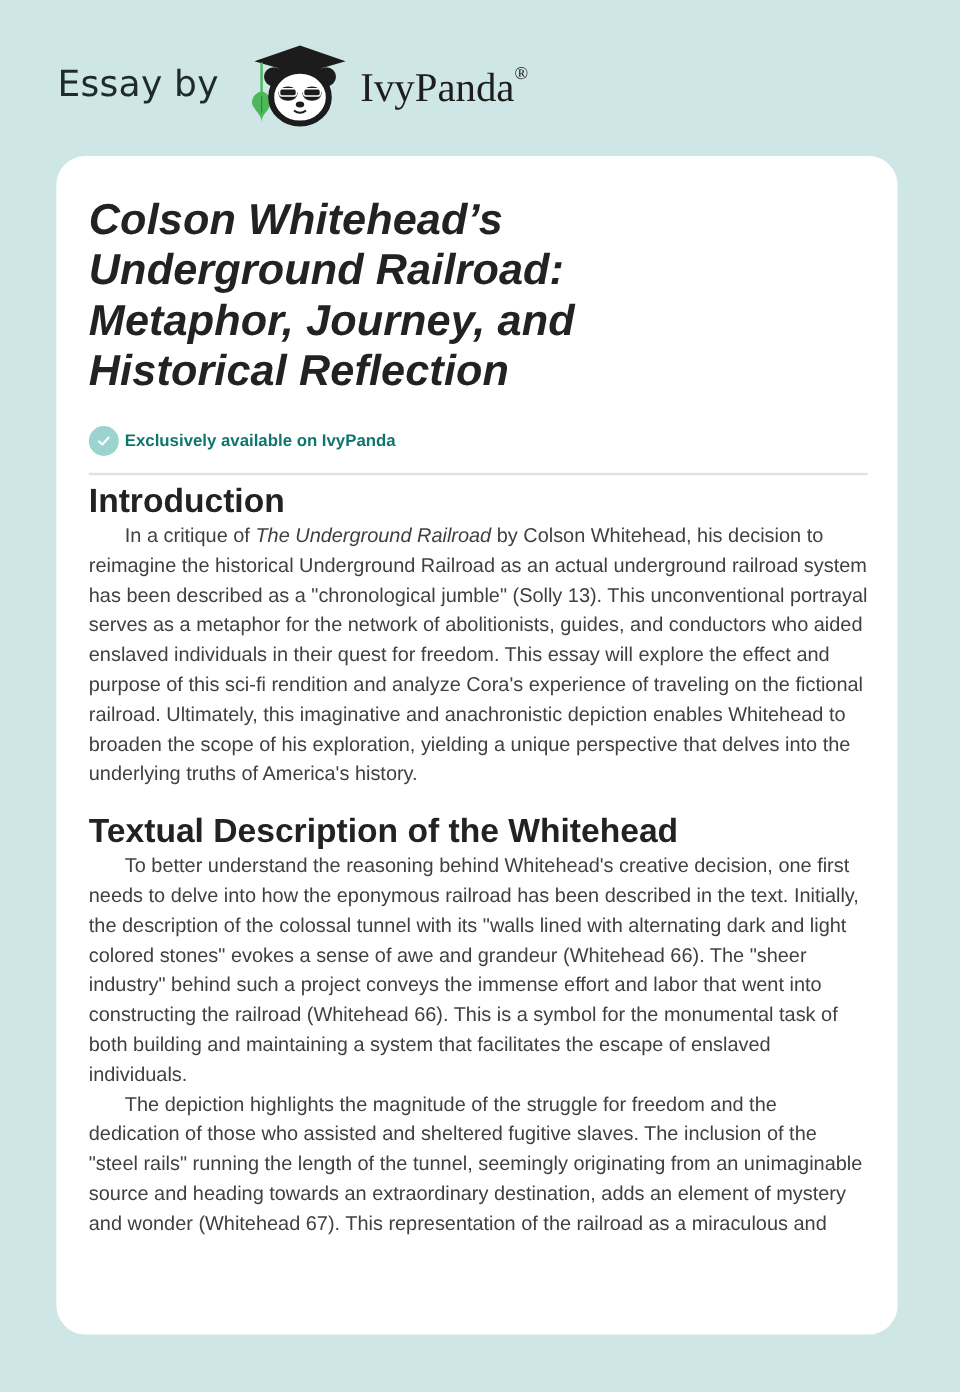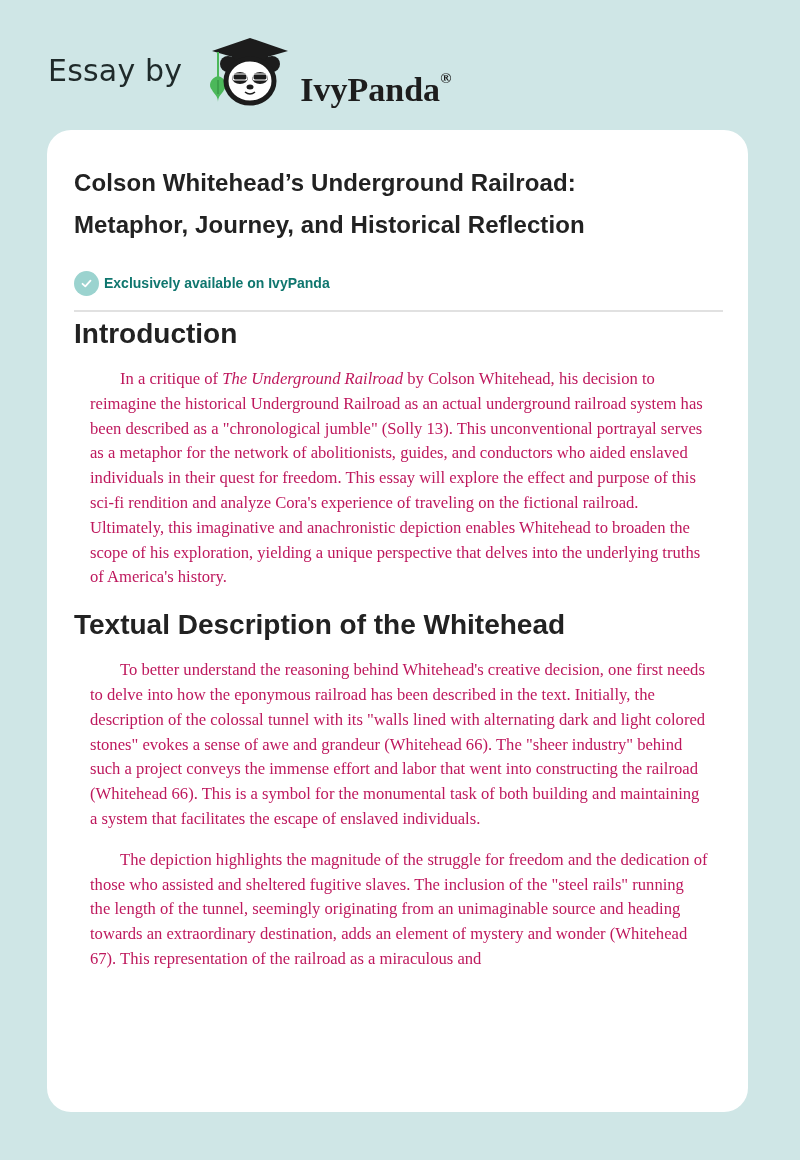--- a/index.html
+++ b/index.html
@@ -31,25 +31,25 @@
     margin-right: 24px;
     margin-top: -4px;
   }
   .panda-logo {
     width: 88px;
     height: 72px;
     margin-right: 6px;
   }
   .brand {
     font-family: "Liberation Serif", serif;
-    font-weight: bold;
+    font-weight: normal;
     font-size: 34px;
     color: #1d1d1d;
     position: relative;
-    top: 18px;
+    top: 2px;
   }
   .brand sup {
     font-size: 15px;
     position: relative;
     top: -6px;
   }
   .card {
     position: absolute;
     left: 47px;
     top: 130px;
@@ -60,26 +60,27 @@
     overflow: hidden;
   }
   .card-inner {
     position: absolute;
     left: 27px;
     top: 32px;
     width: 650px;
   }
   h1.title {
     margin: 0;
-    font-size: 24px;
+    font-size: 36px;
     line-height: 42px;
     font-weight: bold;
     color: #222;
     letter-spacing: 0.1px;
     width: 560px;
+    font-style: italic;
   }
   .badge {
     display: flex;
     align-items: center;
     margin-top: 24px;
     height: 26px;
   }
   .badge-check {
     width: 25px;
     height: 25px;
@@ -102,26 +103,25 @@
     width: 649px;
   }
   h2.section {
     margin: 5px 0 0 0;
     font-size: 28px;
     line-height: 34px;
     font-weight: bold;
     color: #222;
   }
   p.para {
-    margin: 16px;
+    margin: 0;
     font-size: 16.6px;
     line-height: 24.8px;
-    color: #be185d;
+    color: #404040;
     text-indent: 30px;
-    font-family: Liberation Serif, serif;
   }
   .p-intro { margin-top: 24px; }
   h2.section-2 { margin-top: 18px; }
   .p-text1 { margin-top: 24px; }
   .p-text2 { margin-top: 18px; }
 </style>
 </head>
 <body>
 
 <div class="header">

